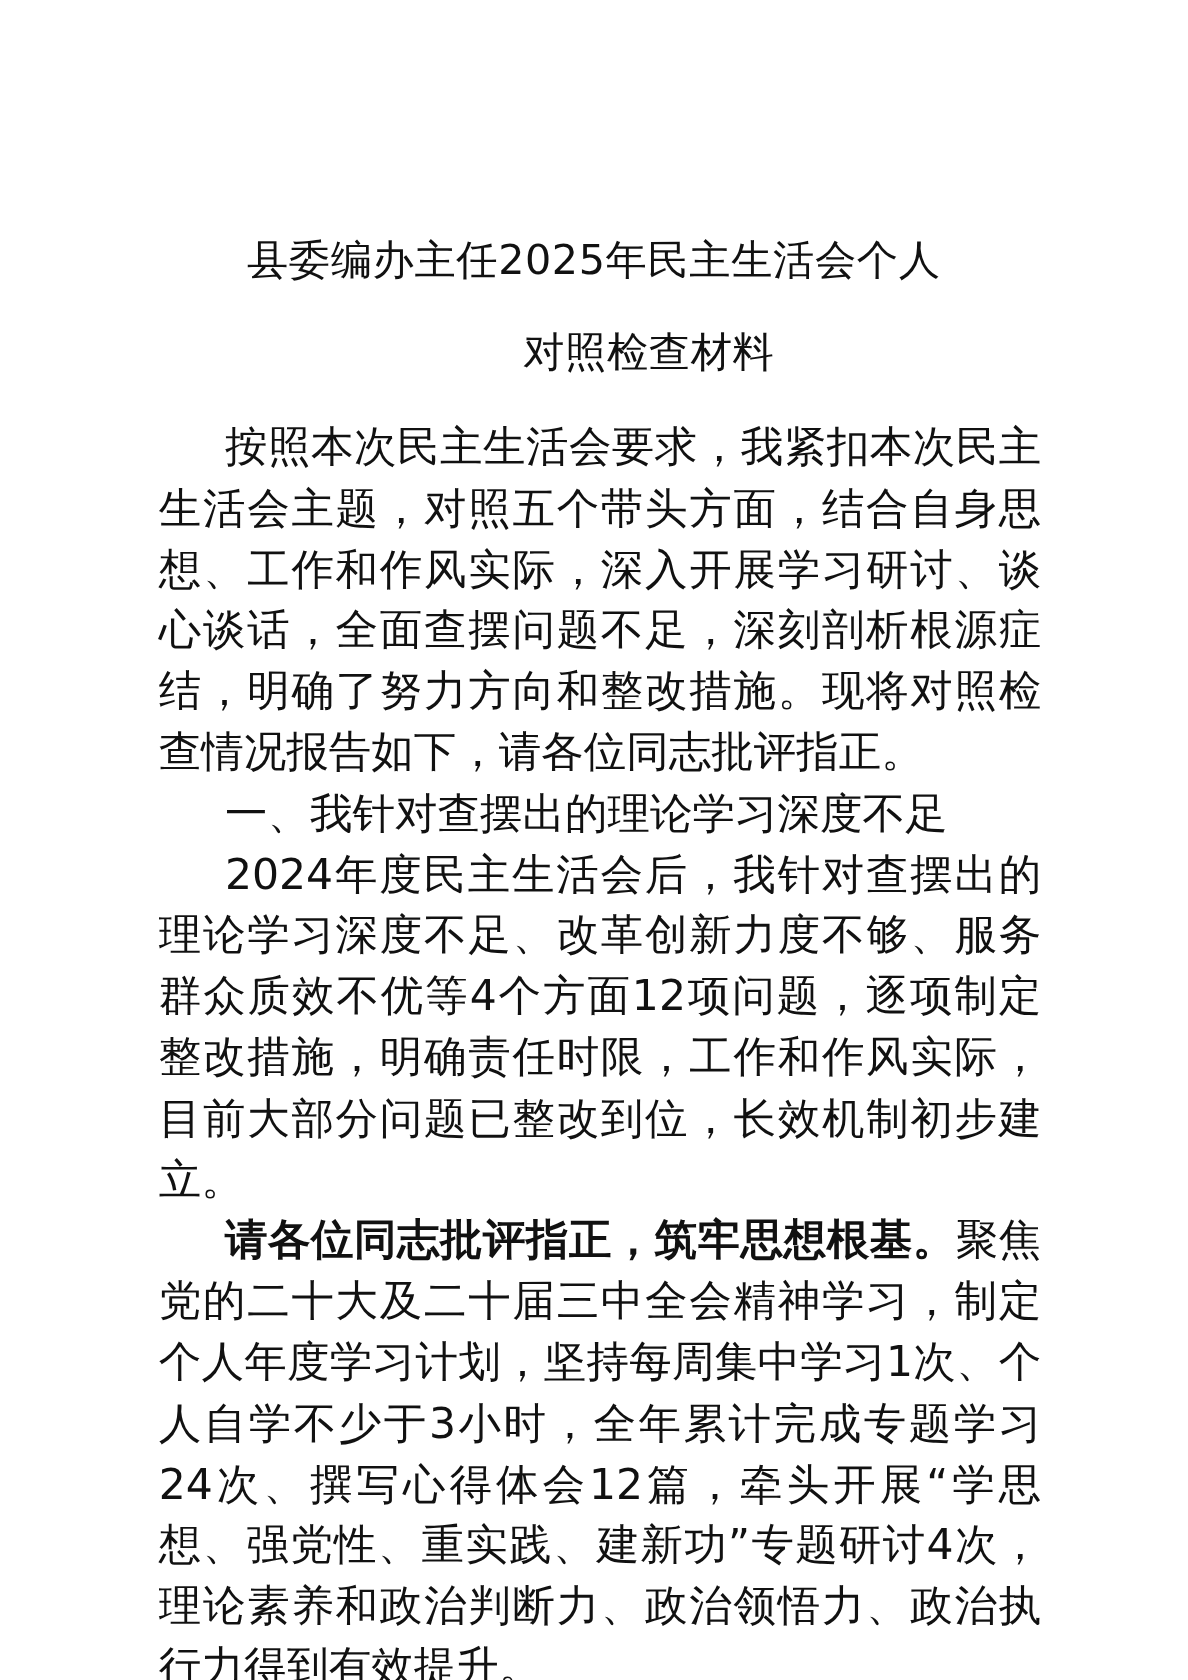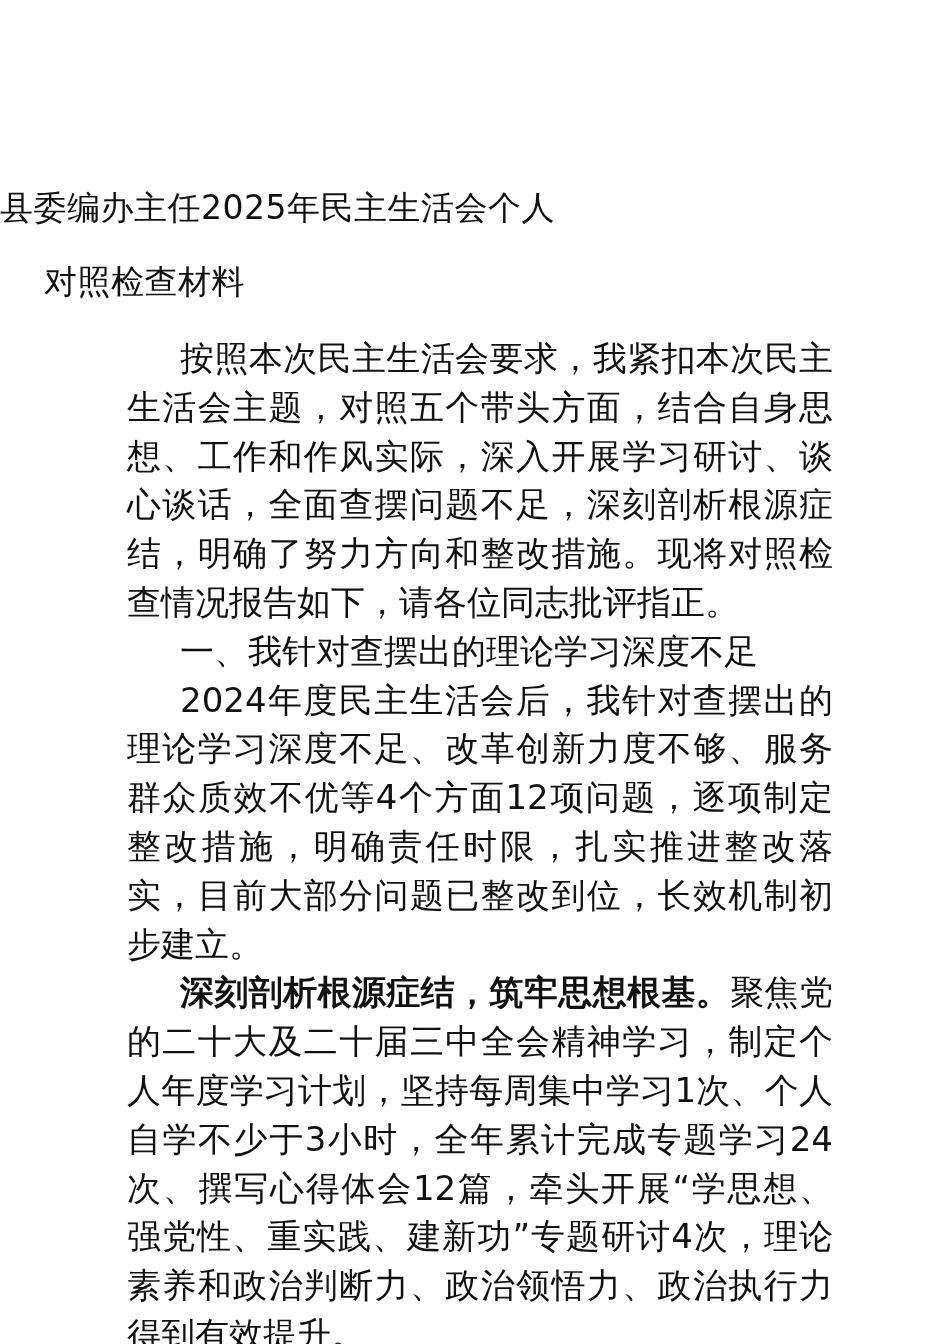--- a/index.html
+++ b/index.html
@@ -1,34 +1,34 @@
 <!DOCTYPE html>
 <html><head>
 <meta charset="utf-8">
 <style>
   html, body { margin: 0; padding: 0; background: #ffffff; }
   body { width: 950px; height: 1344px; position: relative; overflow: hidden;
          font-family: "DejaVu Sans", "Liberation Sans", sans-serif; color: #111; }
   .page { position: absolute; left: 0; top: 0; width: 950px; height: 1344px; background: #fff; }
-  .title { position: absolute; left: 0; width: 950px; text-align: left;
+  .title { position: absolute; left: 0; width: 950px; text-align: center;
            font-size: 33px; line-height: 40px; letter-spacing: 0.5px; color: #111; }
   .t1 { top: 188px; }
   .t2 { top: 262px; margin-left: 44px; }
   .body-text { position: absolute; left: 127px; width: 706px; top: 334px;
                font-size: 34px; line-height: 48.8px; text-align: justify;
                text-justify: inter-character; }
   .body-text p { margin: 0; text-indent: 53px; }
   .bold { font-weight: bold; }
 </style>
 </head>
 <body>
 
 <div class="page">
   <div class="title t1">县委编办主任2025年民主生活会个人</div>
   <div class="title t2">对照检查材料</div>
 
   <div class="body-text">
     <p>按照本次民主生活会要求，我紧扣本次民主生活会主题，对照五个带头方面，结合自身思想、工作和作风实际，深入开展学习研讨、谈心谈话，全面查摆问题不足，深刻剖析根源症结，明确了努力方向和整改措施。现将对照检查情况报告如下，请各位同志批评指正。</p>
     <p>一、我针对查摆出的理论学习深度不足</p>
-    <p>2024年度民主生活会后，我针对查摆出的理论学习深度不足、改革创新力度不够、服务群众质效不优等4个方面12项问题，逐项制定整改措施，明确责任时限，扎实推进整改落实，目前大部分问题已整改到位，长效机制初步建立。</p>
-    <p><span class="bold">深刻剖析根源症结，筑牢思想根基。</span><span>聚焦党的二十大及二十届三中全会精神学习，制定个人年度学习计划，坚持每周集中学习1次、个人自学不少于3小时，全年累计完成专题学习24次、撰写心得体会12篇，牵头开展“学思想、强党性、重实践、建新功”专题研讨4次，理论素养和政治判断力、政治领悟力、政治执行力得到有效提升。</span></p>
+    <p>2024年度民主生活会后，我针对查摆出的理论学习深度不足、改革创新力度不够、服务群众质效不优等4个方面12项问题，逐项制定整改措施，明确责任时限，工作和作风实际，目前大部分问题已整改到位，长效机制初步建立。</p>
+    <p><span class="bold">请各位同志批评指正，筑牢思想根基。</span><span>聚焦党的二十大及二十届三中全会精神学习，制定个人年度学习计划，坚持每周集中学习1次、个人自学不少于3小时，全年累计完成专题学习24次、撰写心得体会12篇，牵头开展“学思想、强党性、重实践、建新功”专题研讨4次，理论素养和政治判断力、政治领悟力、政治执行力得到有效提升。</span></p>
   </div>
 </div>
 
 </body></html>

